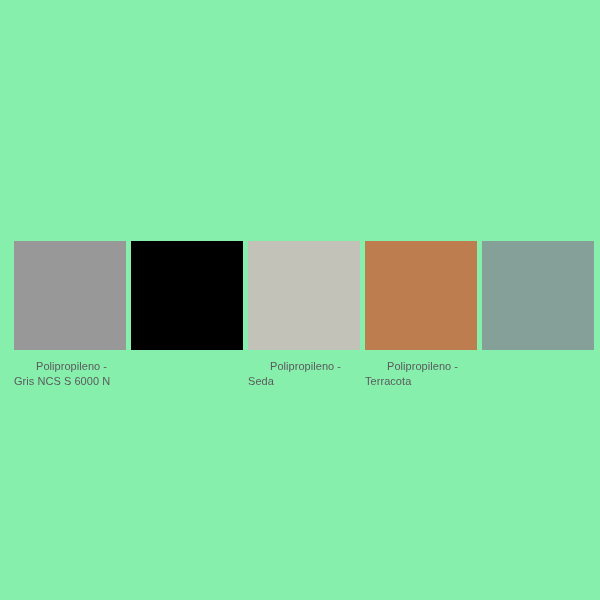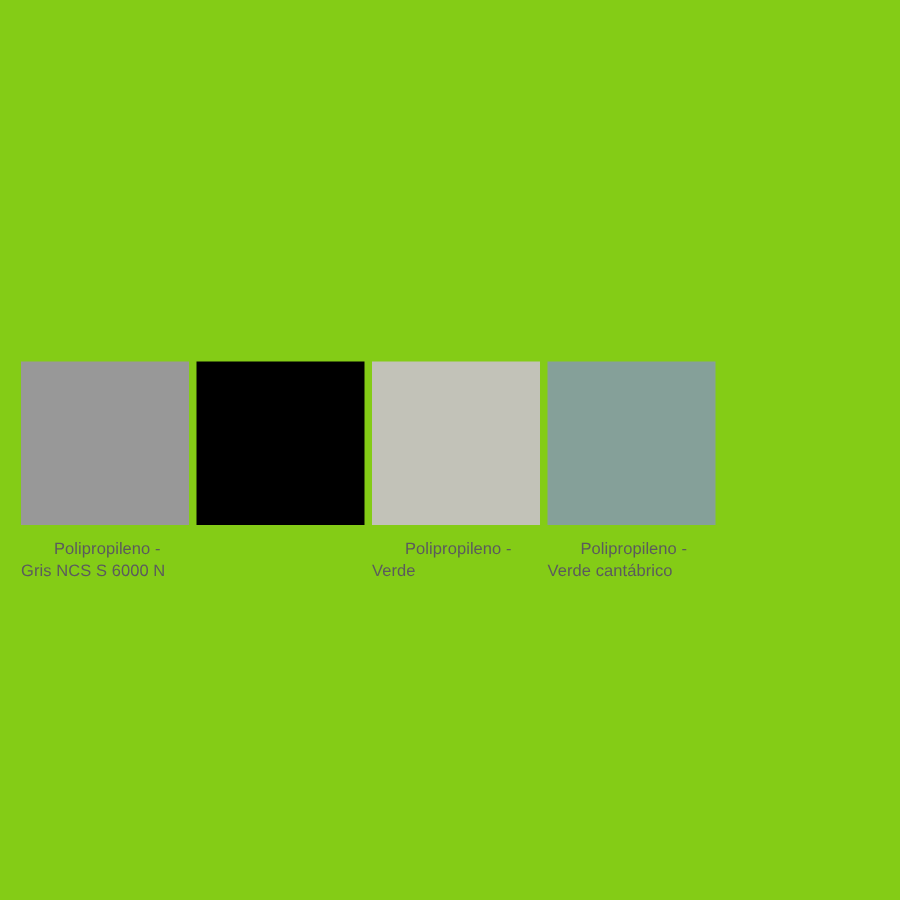--- a/index.html
+++ b/index.html
@@ -59,39 +59,42 @@
     text-indent: 22px;
     text-align: left;
     letter-spacing: 0.05px;
     word-break: normal;
     overflow-wrap: break-word;
   }
 </style>
 </head>
 <body>
 
-<div class="page" style="background-color: #84cc16;">
+<div class="page" style="background-color: #86efac;">
 
   <div class="swatch-strip">
 
     <div class="swatch-cell">
       <div class="swatch-chip" style="background-color: rgb(152, 152, 152);"></div>
       <div class="swatch-label" style="color: rgb(91, 91, 93);">Polipropileno - Gris NCS S 6000 N</div>
     </div>
 
     <div class="swatch-cell">
       <div class="swatch-chip" style="background-color: rgb(0, 0, 0);"></div>
     </div>
 
     <div class="swatch-cell">
       <div class="swatch-chip" style="background-color: rgb(194, 194, 184);"></div>
-      <div class="swatch-label" style="color: rgb(91, 91, 93);">Polipropileno - Verde</div>
+      <div class="swatch-label" style="color: rgb(91, 91, 93);">Polipropileno - Seda</div>
     </div>
 
+    <div class="swatch-cell">
+      <div class="swatch-chip" style="background-color: rgb(189, 125, 79);"></div>
+      <div class="swatch-label" style="color: rgb(91, 91, 93);">Polipropileno - Terracota</div>
+    </div>
 
     <div class="swatch-cell">
       <div class="swatch-chip" style="background-color: rgb(133, 160, 153);"></div>
-      <div class="swatch-label" style="color: rgb(91, 91, 93);">Polipropileno - Verde cantábrico</div>
     </div>
 
   </div>
 
 </div>
 
 </body></html>

